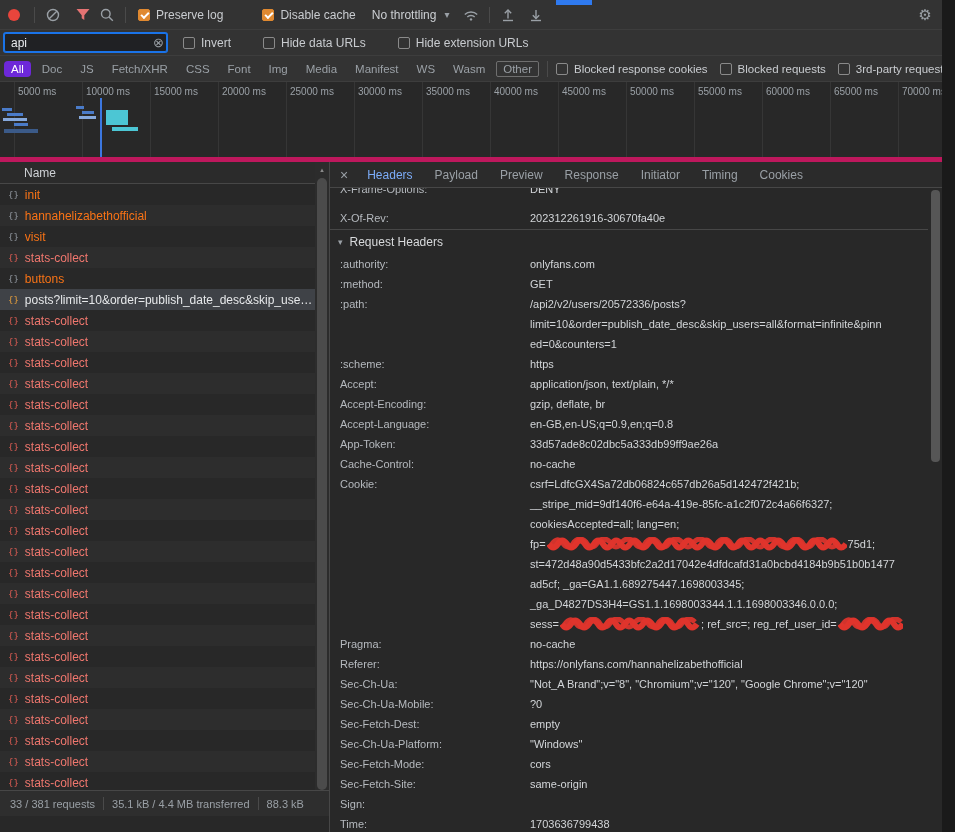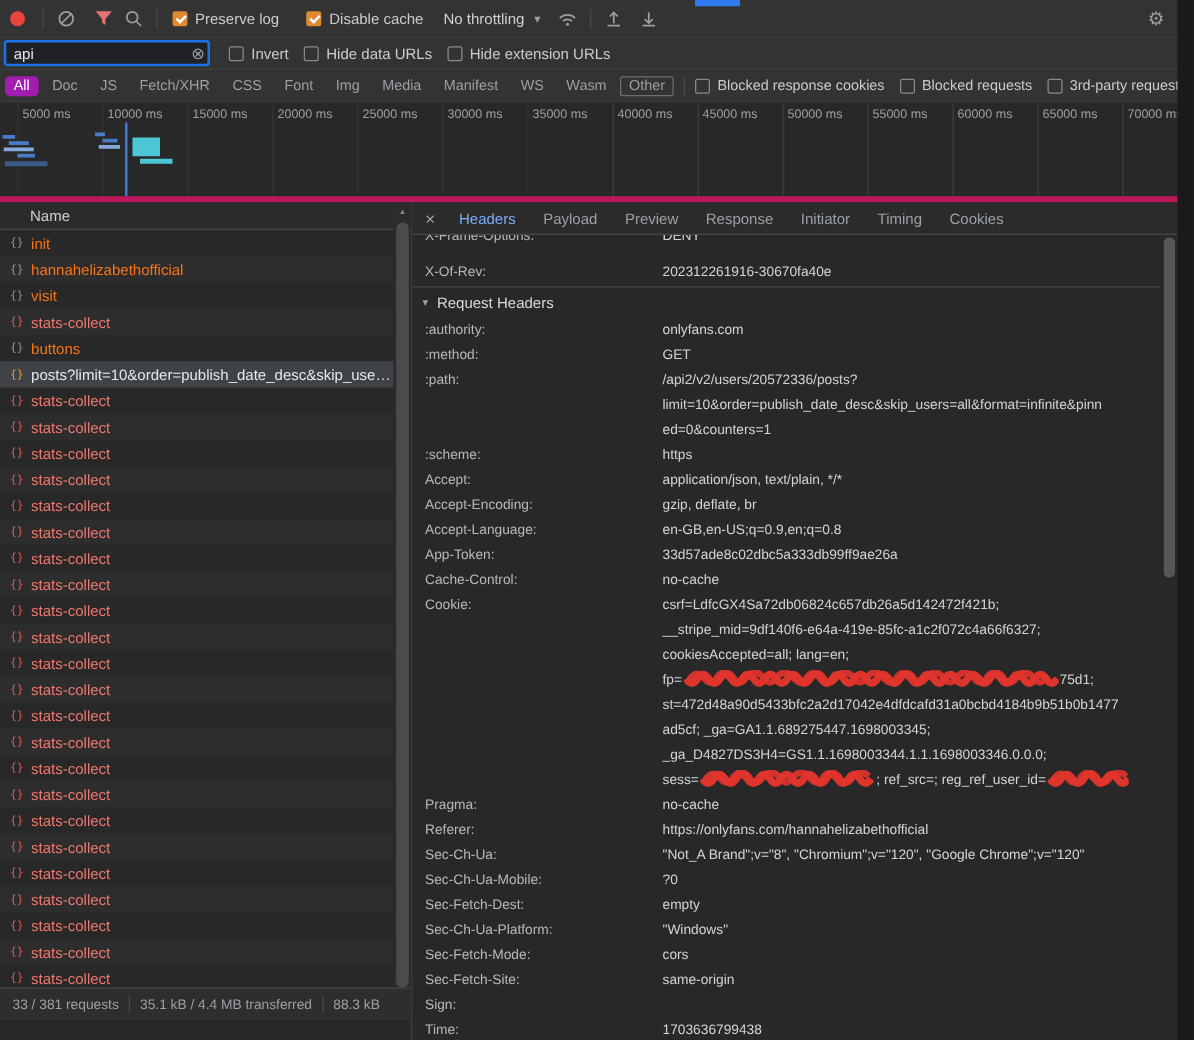--- a/index.html
+++ b/index.html
@@ -22,26 +22,26 @@
   .cb.checked{background:#e08930;border-color:#e08930}
   .cb.checked::after{content:"";position:absolute;left:1.5px;top:2.5px;width:6px;height:3px;
        border-left:2px solid #fff;border-bottom:2px solid #fff;transform:rotate(-45deg)}
   .throttle{display:flex;align-items:center;gap:8px;font-size:12px;color:#cdd0d4;margin-left:16px;cursor:pointer;white-space:nowrap}
   .caret{color:#9aa0a6;font-size:10px}
   
   .filter-wrap{position:relative;margin-left:4px;flex:0 0 163px}
   .filter-input{width:163px;height:19px;background:#202124;border:1px solid #1a73e8;box-shadow:0 0 0 1px #1a73e8;
        border-radius:2px;color:#e8eaed;font-size:12px;padding:0 18px 0 6px;outline:none;font-family:"Liberation Sans",sans-serif}
   .clear-x{position:absolute;right:3px;top:2px;color:#9aa0a6;font-size:13px;cursor:pointer;line-height:15px}
-  .row2 .cb-label{margin-left:12px}
+  .row2 .cb-label{margin-left:32px}
   .row2 .cb-label:first-of-type{margin-left:16px}
   
   .pills{display:flex;align-items:center;gap:4px}
   .pill{font-size:11.5px;color:#9aa0a6;padding:2px 7px;border-radius:4px;cursor:pointer;white-space:nowrap}
-  .pill.selected{background:#a21caf;color:#fff}
+  .pill.selected{background:#6d28d9;color:#fff}
   .pill.outlined{border:1px solid #6f6f6f;border-radius:2px;padding:1px 6px}
   .row3-checks{display:flex;align-items:center;gap:12px}
   .row3 .cb-label{font-size:11.5px}
   
   .overview{position:relative;height:80px;background:#282828;border-bottom:5px solid #be185d;overflow:hidden;cursor:crosshair}
   .ov-grid{position:absolute;inset:0;background-image:repeating-linear-gradient(to right,#363636 0 1px,transparent 1px 68px);background-position:14px 0}
   .ov-labels{position:absolute;top:4px;left:14px;display:flex;white-space:nowrap}
   .ov-label{flex:0 0 68px;font-size:10px;color:#9aa0a6;padding-left:4px;overflow:hidden}
   .bar{position:absolute;height:3px;background:#4a7bc9}
   .bar.lite{background:#86a9dd}.bar.dim{background:#3b5a88;height:4px}.bar.teal{background:#4cc6d4}
@@ -115,21 +115,21 @@
       <svg class="tbi" width="16" height="16" viewBox="0 0 16 16">
           <circle cx="6.8" cy="6.8" r="4.3"></circle>
           <line x1="10" y1="10" x2="13.8" y2="13.8"></line>
         </svg>
     </span>
     <span class="sep"></span>
     <label class="cb-label" style="margin-left:4px">
       <span class="cb checked"></span>
       <span>Preserve log</span>
     </label>
-    <label class="cb-label" style="margin-left:22px">
+    <label class="cb-label" style="margin-left:39px">
       <span class="cb checked"></span>
       <span>Disable cache</span>
     </label>
     <div class="throttle">
       <span>No throttling</span>
       <span class="caret">▾</span>
     </div>
     <span class="icon" style="margin-left:12px">
       <svg class="tbi" width="16" height="16" viewBox="0 0 16 16">
         <path d="M1.8 7.5a8.8 8.8 0 0 1 12.4 0"></path>

